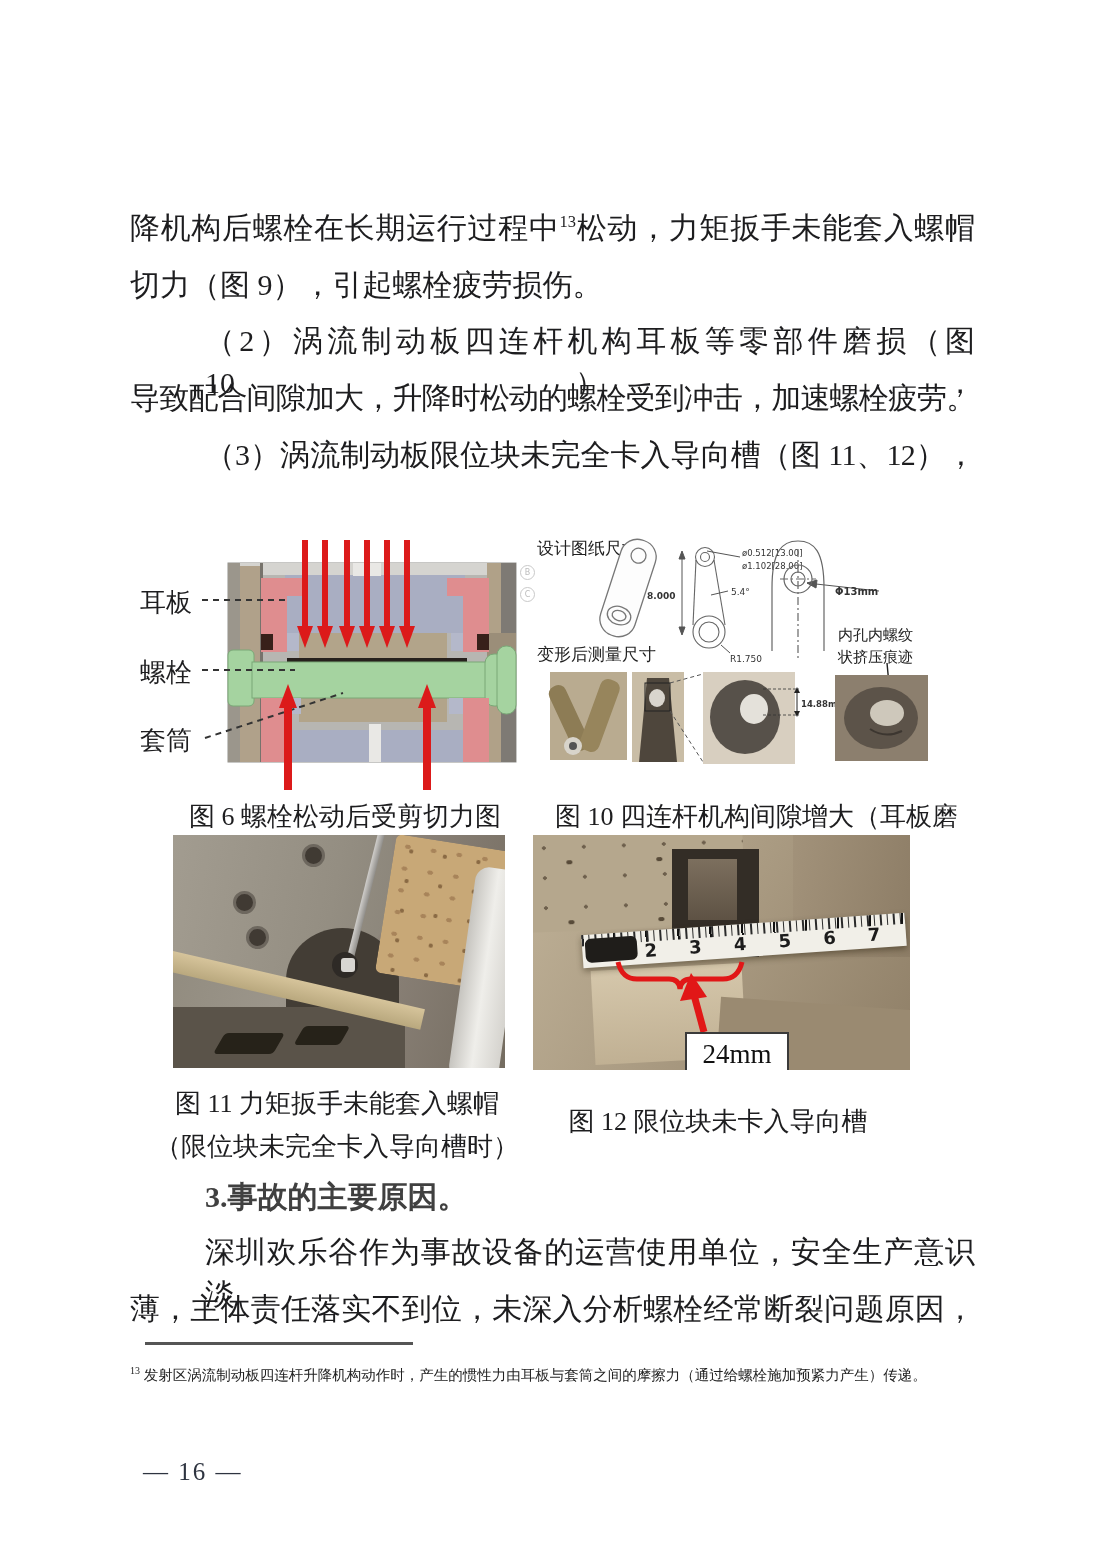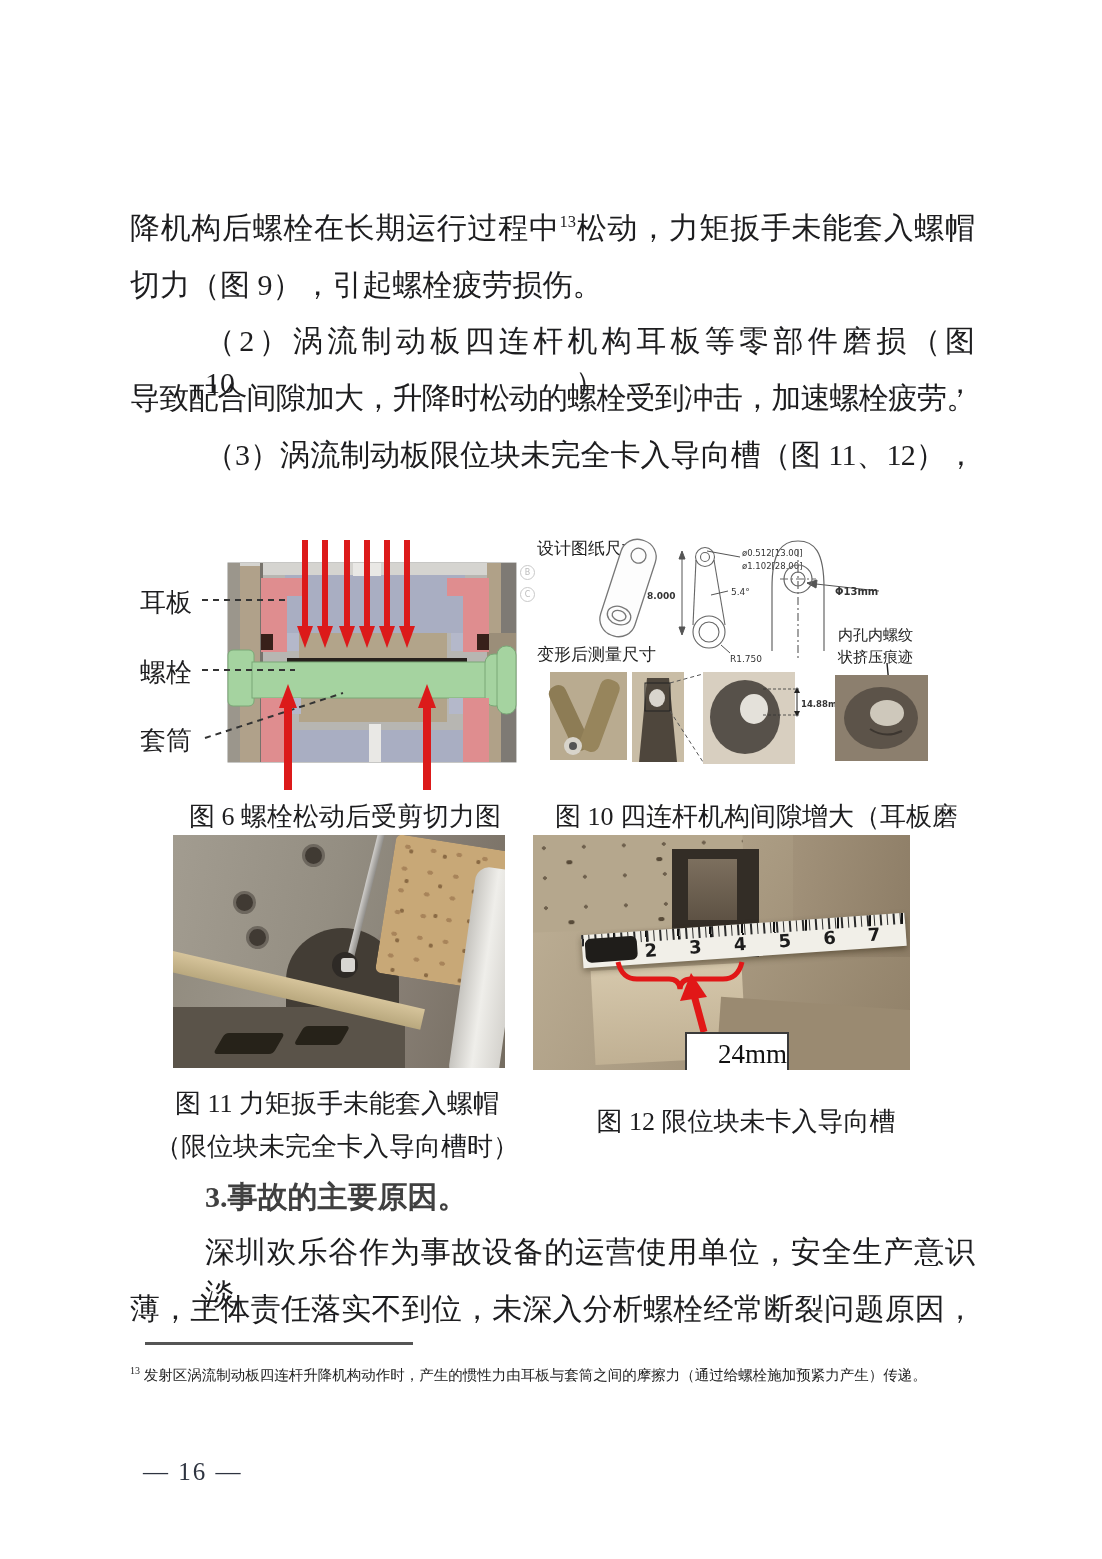--- a/index.html
+++ b/index.html
@@ -52,21 +52,21 @@
   .f12-ledge{right:-4%;bottom:-6%;width:55%;height:34%;background:#9a8a71;transform:rotate(4deg);}
   .f12-ruler{left:13%;top:38%;width:86%;height:14%;background:#f1efe8;transform:rotate(-4deg);
              box-shadow:0 3px 6px rgba(40,30,10,.45);}
   .f12-ticks{left:0;top:0;width:100%;height:34%;
              background:repeating-linear-gradient(90deg,#2a2a2a 0 1.5px,transparent 1.5px 6.5px),
                         repeating-linear-gradient(90deg,#111 0 2px,transparent 2px 32px);}
   .f12-nums{left:62px;top:28%;width:100%;font-size:18px;font-weight:bold;color:#1c1c1c;
             font-family:"DejaVu Sans","Liberation Sans",sans-serif;word-spacing:24px;letter-spacing:1px;}
   .f12-tape{left:3px;top:12%;width:52px;height:72%;background:#1f1d1a;border-radius:6px;}
   .f12-box{left:152px;top:197px;width:100px;height:40px;background:#ffffff;border:2px solid #3a3a3a;
-           font-size:27px;text-align:right;line-height:40px;color:#111;z-index:5;}
+           font-size:27px;text-align:center;line-height:40px;color:#111;z-index:5;}
   .f12-svg{inset:0;z-index:4;}
   
   .fn-rule{position:absolute;left:145px;top:1342px;width:268px;height:2.5px;background:#555;}
   .footnote{position:absolute;left:130px;top:1360px;width:820px;font-size:14.5px;color:#222;line-height:22px;}
   .footnote sup{font-size:10px;}
   .pageno{position:absolute;left:143px;top:1458px;font-size:25px;color:#2e3440;letter-spacing:2px;}
   .artifact{position:absolute;width:13px;height:13px;border:1px solid #c9c9c9;border-radius:50%;
             color:#bcbcbc;font-size:8px;line-height:13px;text-align:center;
             font-family:"DejaVu Sans","Liberation Sans",sans-serif;}
   svg text{font-family:"DejaVu Sans","Liberation Sans",sans-serif;fill:#333;}
@@ -296,21 +296,21 @@
     <svg class="f12-svg" style="position:absolute" width="377" height="235" viewBox="0 0 377 235">
       <path d="M85,127 q4,17 19,17 h32 q10,0 11,10 q1,-10 11,-10 h32 q15,0 19,-17" stroke="#e11717" stroke-width="5" fill="none"></path>
       <line x1="171" y1="197" x2="161" y2="160" stroke="#e11717" stroke-width="7"></line>
       <polygon points="147,166 174,162 158,138" fill="#e11717"></polygon>
     </svg>
     <div class="f12-box">24mm</div>
   </div>
 
   <div class="caption" style="left:147px;top:1086px;width:380px">图 11 力矩扳手未能套入螺帽</div>
   <div class="caption" style="left:147px;top:1129px;width:380px">（限位块未完全卡入导向槽时）</div>
-  <div class="caption" style="left:556px;top:1104px;width:380px">图 12 限位块未卡入导向槽</div>
+  <div class="caption" style="left:528px;top:1104px;width:380px">图 12 限位块未卡入导向槽</div>
 
   <div class="heading" style="top:1177px">3.事故的主要原因。</div>
   <div class="tline" style="top:1288px">薄，主体责任落实不到位，未深入分析螺栓经常断裂问题原因，</div>
   <div class="tline indent" style="top:1231px">深圳欢乐谷作为事故设备的运营使用单位，安全生产意识淡</div>
 
   <div class="fn-rule"></div>
   <div class="footnote"><sup>13</sup> <span>发射区涡流制动板四连杆升降机构动作时，产生的惯性力由耳板与套筒之间的摩擦力（通过给螺栓施加预紧力产生）传递。</span></div>
 
   <div class="pageno">— 16 —</div>
 

